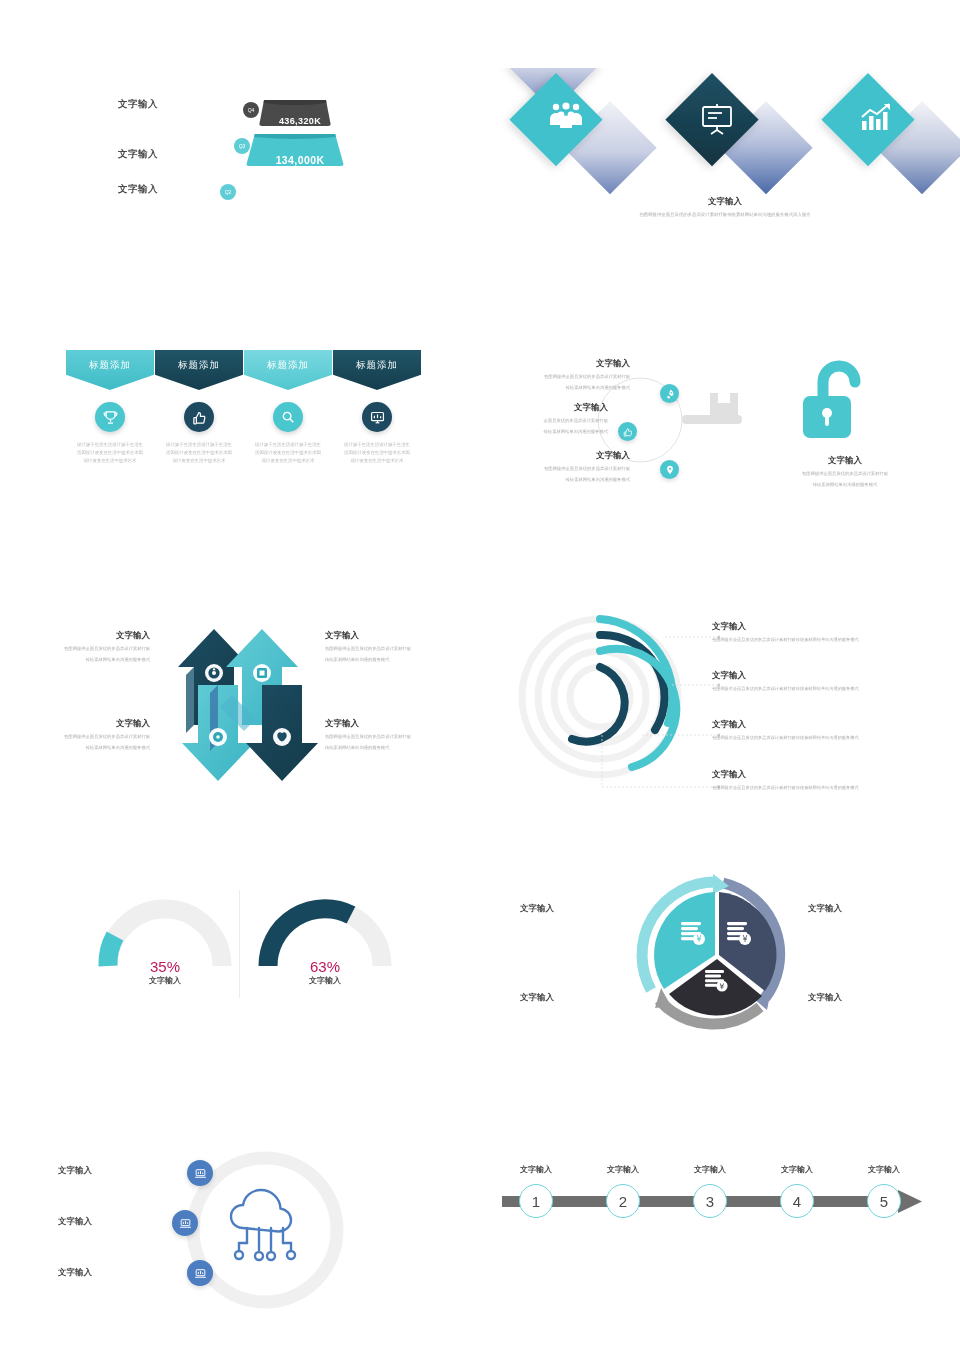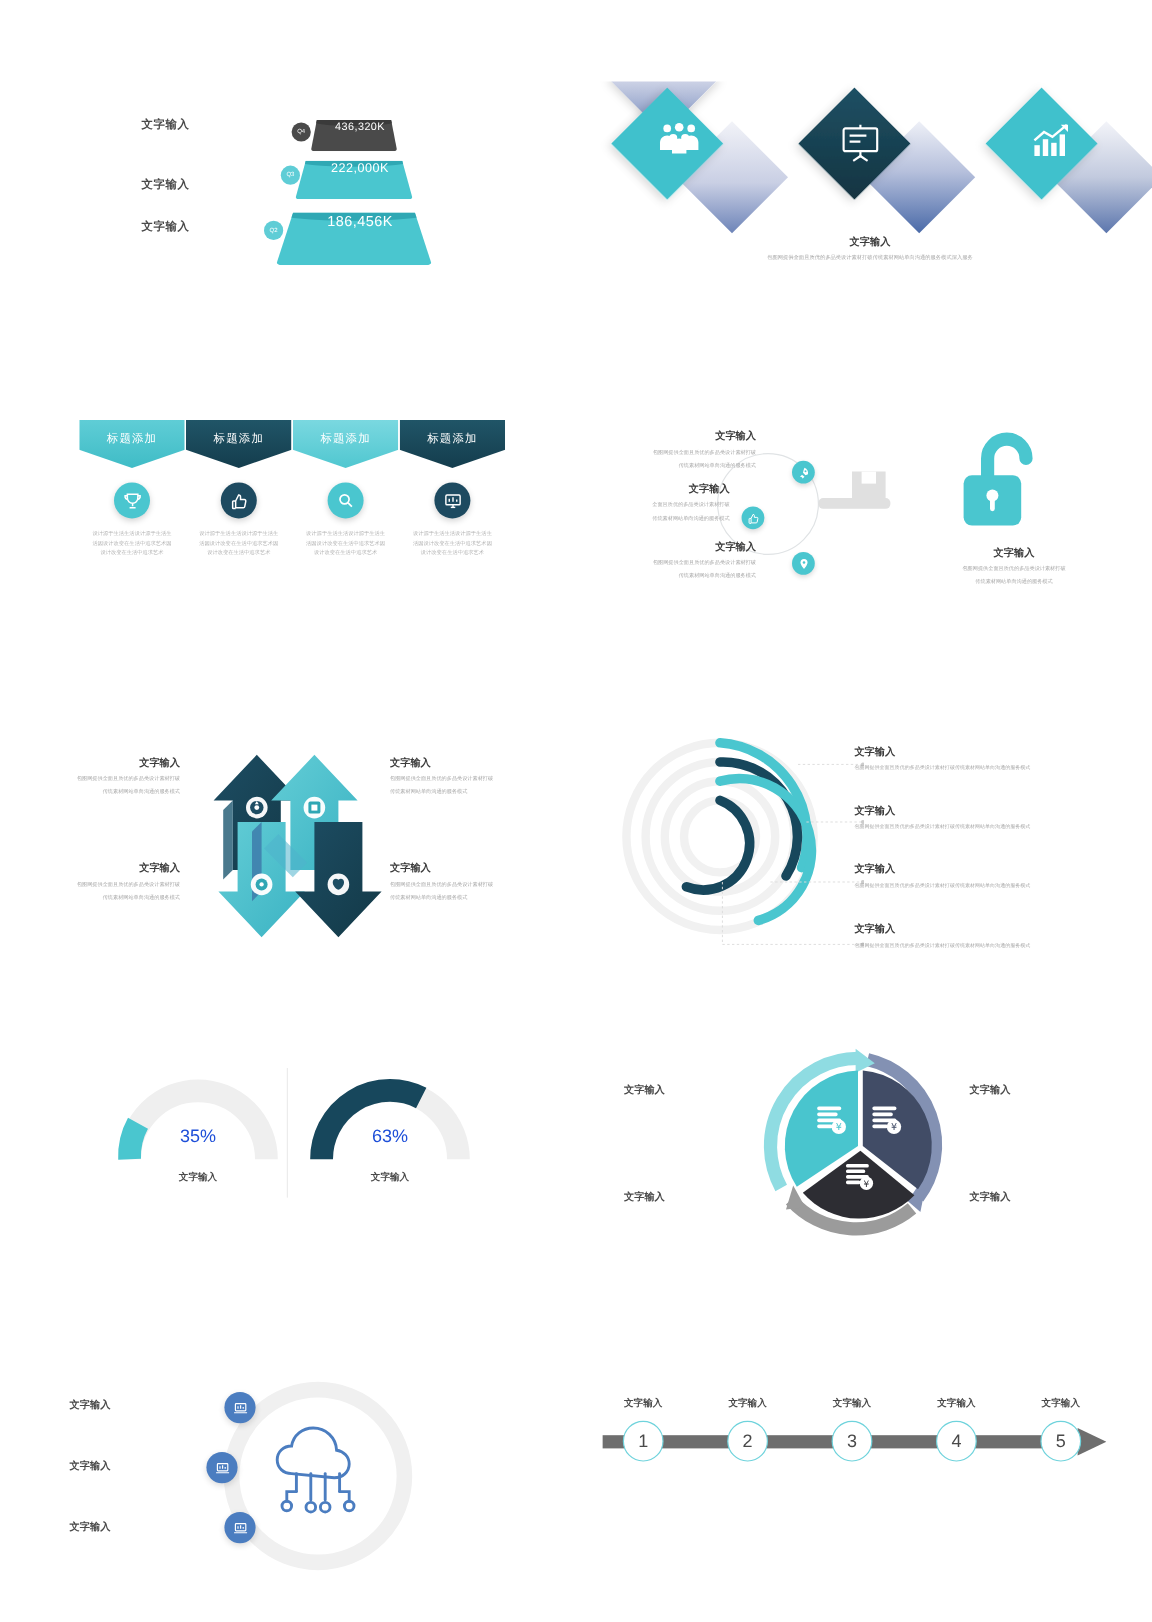--- a/index.html
+++ b/index.html
@@ -15,22 +15,22 @@
   .lbl{ font-size:9.5px; font-weight:bold; color:#4a4a4a; letter-spacing:.5px; }
   .body-txt2{ font-size:4.4px; color:#b3b3b3; line-height:1.85; }
 
   
   #funnel{ left:0; top:70px; width:480px; height:180px; }
   #funnel .flabels{ position:absolute; left:118px; top:0; width:90px; }
   #funnel .flabels div{ position:absolute; }
   .fl0{ top:28px; } .fl1{ top:78px; } .fl2{ top:113px; }
   .fstack{ position:absolute; left:215px; top:22px; width:160px; height:140px; }
   .ftier{ position:absolute; left:50%; transform:translateX(-50%);
-          display:flex; align-items:flex-start; justify-content:center;
-          color:#fff; font-size:11px; letter-spacing:.4px; }
+          display:flex; align-items:flex-end; justify-content:center;
+          color:#fff; font-size:11px; letter-spacing:.4px;font-weight:bold; }
   .ftier .topell{ position:absolute; left:0; right:0; top:-4px; height:9px; border-radius:50%; }
   .ftier .val{ position:relative; z-index:3; padding-left:10px; }
   .fbadge{ position:absolute; width:16px; height:16px; border-radius:50%;
            color:#fff; font-size:5px; display:flex; align-items:center;
            justify-content:center; z-index:5; }
 
   
   #diamonds{ left:490px; top:68px; width:470px; height:165px; }
   .dwrap{ position:absolute; left:0; top:0; width:470px; height:130px; }
   #diamonds .caption{ position:absolute; top:128px; left:0; width:470px; text-align:center; }
@@ -69,21 +69,21 @@
 
   
   #spiral{ left:490px; top:605px; width:470px; height:195px; }
   .sitem{ position:absolute; left:222px; width:240px; }
   .sitem .t{ font-size:8.5px; font-weight:bold; color:#3c3c3c; }
   .sitem .s{ font-size:4.2px; color:#a9a9a9; margin-top:3px; line-height:1.7; }
 
   
   #gauges{ left:0; top:880px; width:480px; height:160px; }
   .gauge{ position:absolute; width:150px; text-align:center; }
-  .gauge .pct{ position:absolute; width:100%; top:49px; font-size:15px; color:#1d4ed8; }
+  .gauge .pct{ position:absolute; width:100%; top:68px; font-size:15px; color:#be185d; }
   .gauge .cap{ position:absolute; width:100%; top:85px; font-size:8px; font-weight:bold; color:#4a4a4a; }
   .gdiv{ position:absolute; left:239px; top:10px; width:1px; height:108px; background:#ececec; }
 
   
   #pie{ left:490px; top:870px; width:470px; height:175px; }
   .ptxt{ position:absolute; font-size:8.5px; font-weight:bold; color:#4a4a4a; }
 
   
   #cloud{ left:0; top:1140px; width:480px; height:190px; }
   .ctxt{ position:absolute; left:58px; font-size:8.5px; font-weight:bold; color:#4a4a4a; }
@@ -116,31 +116,26 @@
       <div class="topell" style="background:#3a3a3a;"></div>
       <span class="val" style="font-size:9px;">436,320K</span>
     </div>
     <div class="fbadge" style="left:28px; top:10px; background:#4a4a4a;">
       <span>Q4</span>
     </div>
 
     <div class="ftier" style="top:42px; width:98px; height:32px; background:#4ac6cf;
                 clip-path:polygon(9% 0,91% 0,100% 100%,0 100%); border-radius:3px;">
       <div class="topell" style="background:#2fa8b4; height:10px; top:-5px;"></div>
-      <span class="val" style="font-size:10.5px;">222,000K</span>
+      <span class="val" style="font-size:10.5px;">134,000K</span>
     </div>
     <div class="fbadge" style="left:19px; top:46px; background:#5fcdd6;">
       <span>Q3</span>
     </div>
 
-    <div class="ftier" style="top:85px; width:130px; height:44px; background:#4ac6cf;
-                clip-path:polygon(11% 0,89% 0,100% 100%,0 100%); border-radius:4px;">
-      <div class="topell" style="background:#2fa8b4; height:13px; top:-6px;"></div>
-      <span class="val" style="font-size:12px;">186,456K</span>
-    </div>
     <div class="fbadge" style="left:5px; top:92px; background:#5fcdd6;">
       <span>Q2</span>
     </div>
   </div>
 </div>
 
 <div class="blk" id="diamonds">
   <div class="dwrap">
     <svg width="470" height="132" style="position:absolute;left:0;top:0;">
       <defs>

